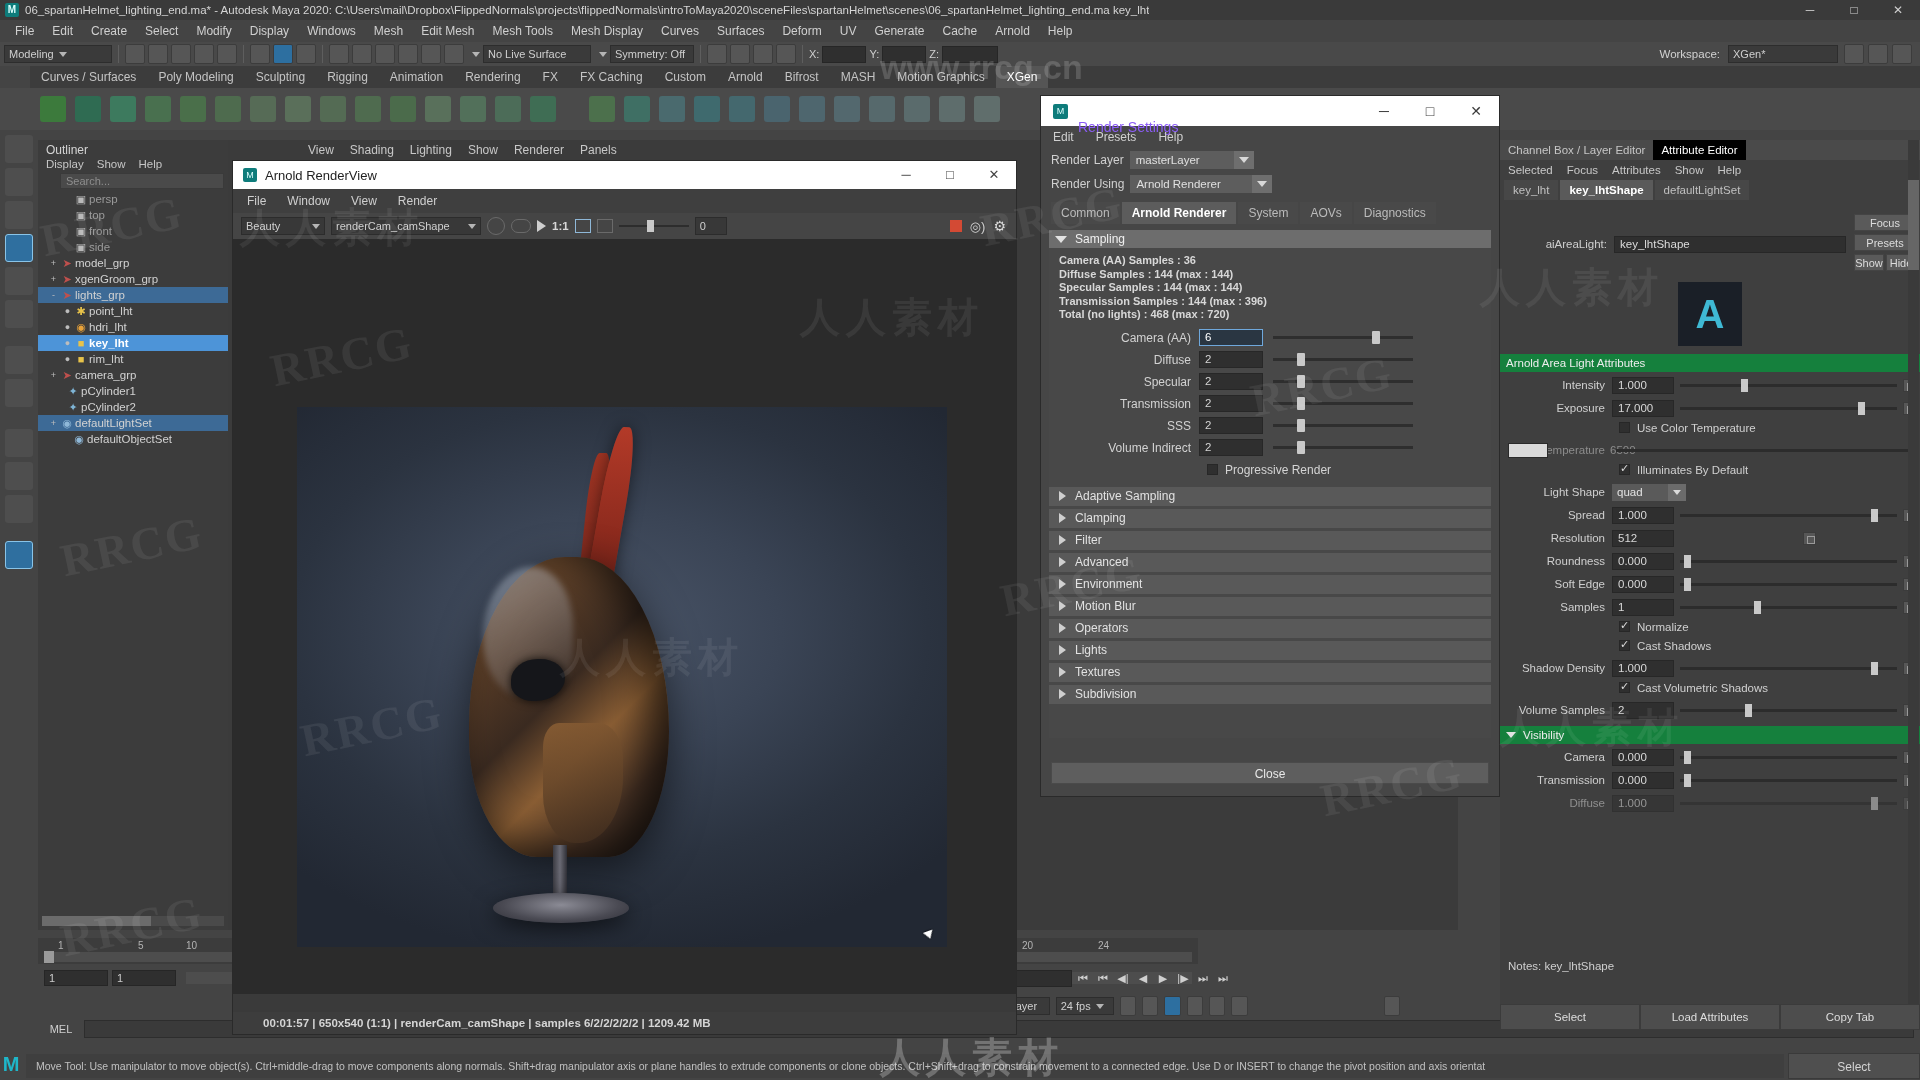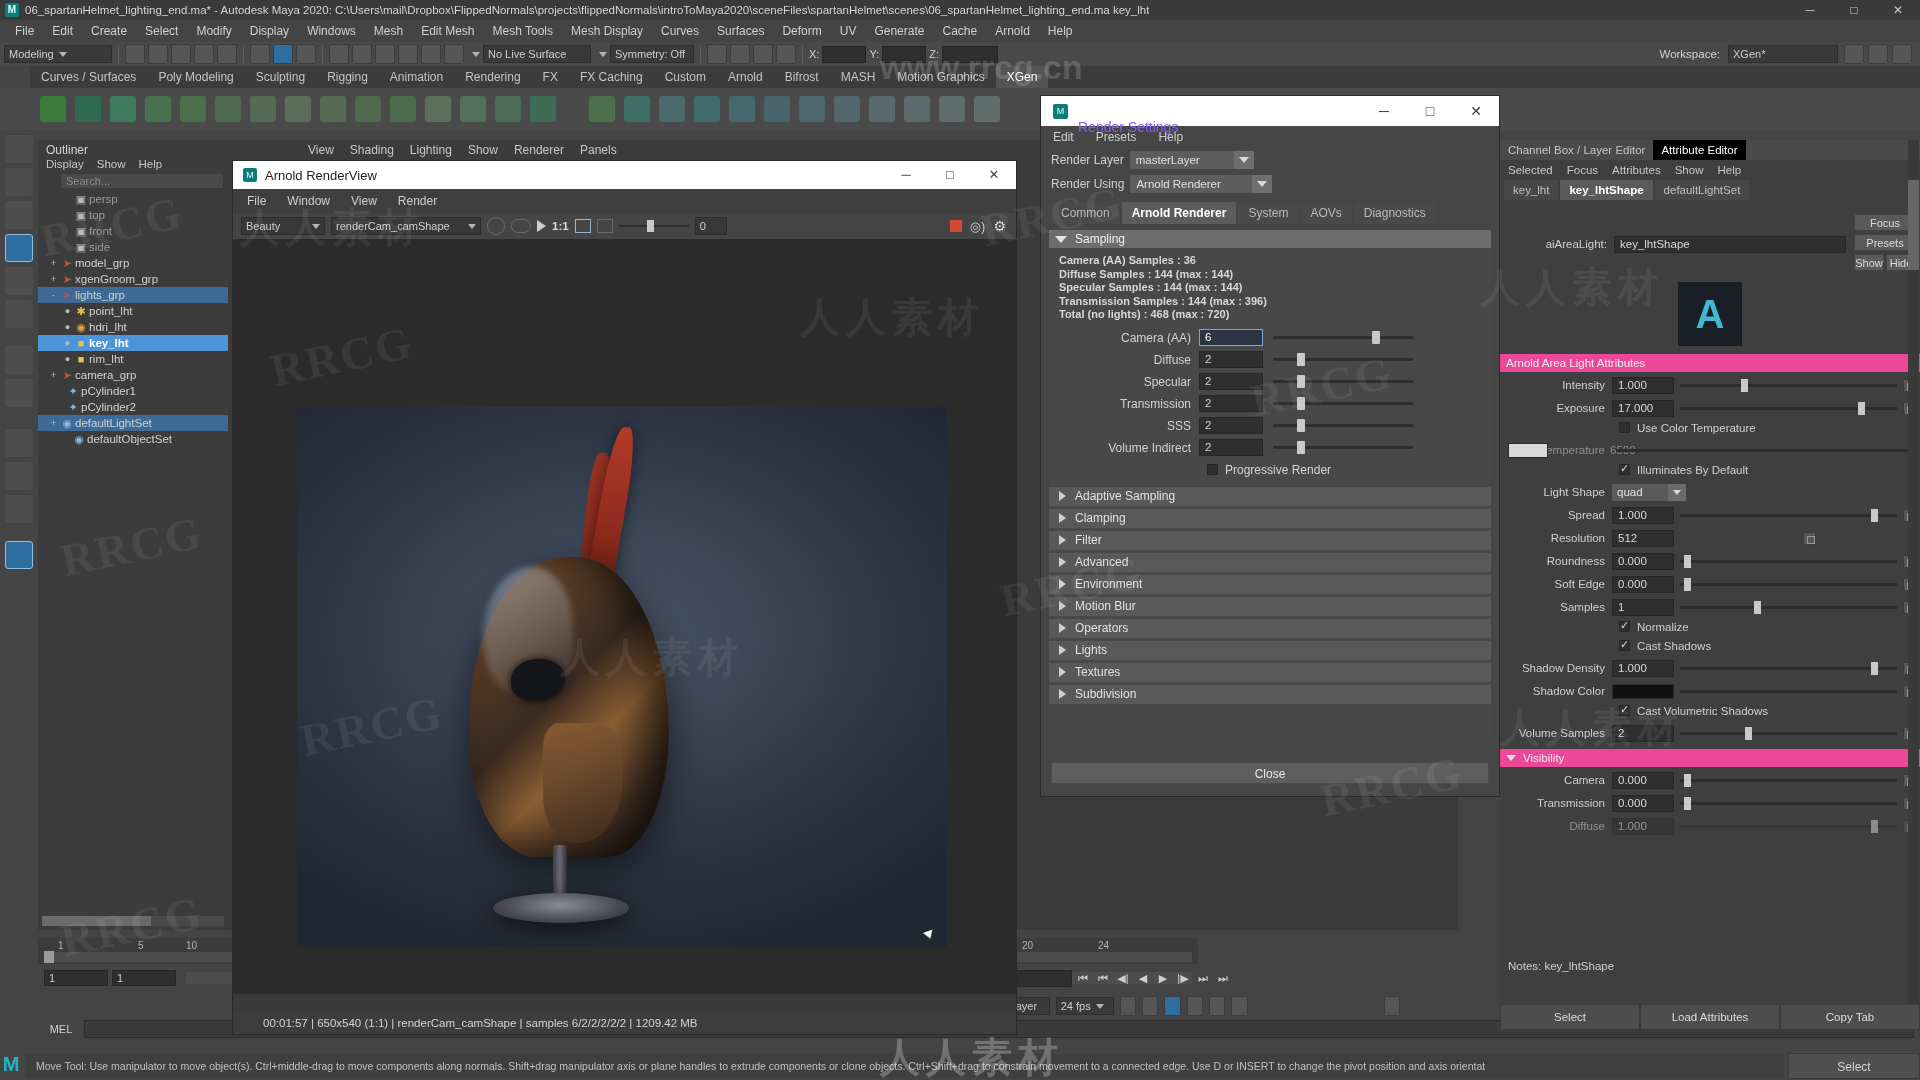--- a/index.html
+++ b/index.html
@@ -117,21 +117,21 @@
   #rv .rvtitle .rvt { font-size:13px; color:#222; }
   #rv .rvwb { margin-left:auto; display:flex; }
   #rv .rvwb div { width:44px; height:28px; text-align:center; line-height:28px; color:#444; font-size:13px; }
   #rv .rvmenu { height:24px; background:#3f3f3f; display:flex; align-items:center; padding-left:14px; gap:21px;
       font-size:12px; color:#cfcfcf; }
   #rv .rvtools { height:26px; background:#454545; display:flex; align-items:center; padding-left:8px; gap:6px; }
   #rv .rvcombo { background:#383838; border:1px solid #2c2c2c; height:18px; font-size:11px; color:#d0d0d0;
       display:flex; align-items:center; padding:0 4px; }
   #rv .rvcanvas { position:absolute; left:0; top:78px; right:0; bottom:40px; background:#2b2b2b; }
   #rv .rvstatus { position:absolute; left:0; right:0; bottom:0; height:22px; background:#3d3d3d;
-      display:flex; align-items:center; }
+      display:flex; align-items:center;font-weight:bold; }
   #rv .rvstatus .st { margin-left:30px; font-size:11.5px; color:#d5d5d5; }
 
   
   .render-img { position:absolute; left:64px; top:168px; width:650px; height:540px;
      background:
        radial-gradient(ellipse 70% 60% at 48% 42%, #4a5568 0%, #3a4455 38%, #2b3340 70%, #222833 100%);
      overflow:hidden; }
   .helm-crest { position:absolute; left:300px; top:20px; width:26px; height:190px;
      background:linear-gradient(180deg,#b33a28 0%, #8e2b1e 55%, #5e1c14 100%);
      transform:skewX(-8deg) rotate(2deg); border-radius:40% 40% 8% 8%; box-shadow:0 0 16px rgba(0,0,0,.5); }
@@ -209,21 +209,21 @@
   .aerow { display:flex; align-items:center; height:20px; margin-top:3px; }
   .aerow .ael { width:112px; text-align:right; font-size:11.5px; color:#cfcfcf; padding-right:7px; }
   .aerow .aev { height:17px; background:#2f2f2f; border:1px solid #272727; font-size:11.5px;
       color:#d8d8d8; padding-left:5px; line-height:15px; }
   .aerow .swatch { height:15px; border:1px solid #2a2a2a; }
   .aeslider { position:relative; height:17px; flex:1; margin:0 6px; }
   .aeslider .tr { position:absolute; left:0; right:0; top:7px; height:3px; background:#2c2c2c; }
   .aeslider .hd { position:absolute; top:2px; width:7px; height:13px; background:#c9c9c9; }
   .mapbtn { width:13px; height:13px; background:#575757; border:1px solid #3b3b3b; margin-right:4px; position:relative; }
   .mapbtn::after { content:""; position:absolute; left:3px; top:3px; width:6px; height:6px; border:1px solid #9a9a9a; }
-  .aesec { height:18px; background:#ec4899; display:flex; align-items:center; padding-left:6px; margin:6px 0 3px; }
+  .aesec { height:18px; background:#15803d; display:flex; align-items:center; padding-left:6px; margin:6px 0 3px; }
   .aesec span { font-size:11.5px; color:#ededed; }
   .aesec .tri { width:0;height:0;border-left:5px solid transparent;border-right:5px solid transparent;
       border-top:6px solid #e2e2e2; margin-right:7px; }
   .aechk { display:flex; align-items:center; height:19px; padding-left:119px; }
   .aechk span { font-size:11.5px; color:#d0d0d0; }
   #rdlogo { width:64px; height:64px; margin:8px auto; background:#1a1f27;
       display:flex; align-items:center; justify-content:center; }
   #rdlogo .a { color:#3fb9d4; font-size:40px; font-weight:bold; font-family:"Liberation Sans",sans-serif; }
   .sidebtn { width:62px; height:17px; background:#5a5a5a; border:1px solid #444; font-size:11px;
       color:#ddd; text-align:center; line-height:16px; margin-bottom:3px; }
@@ -903,28 +903,20 @@
     </div>
     <div class="aerow">
       <span class="ael">Shadow Density</span>
       <div class="aev" style="width:62px">1.000</div>
       <div class="aeslider">
           <div class="tr"></div>
           <div class="hd" style="left:88%"></div>
         </div>
       <div class="mapbtn"></div>
     </div>
-    <div class="aerow">
-      <span class="ael">Shadow Color</span>
-      <div class="swatch" style="width:62px;background:#111"></div>
-      <div class="aeslider">
-          <div class="tr"></div>
-        </div>
-      <div class="mapbtn"></div>
-    </div>
     <div class="aechk">
       <div class="chkbox on"></div>
       <span>Cast Volumetric Shadows</span>
     </div>
     <div class="aerow">
       <span class="ael">Volume Samples</span>
       <div class="aev" style="width:62px">2</div>
       <div class="aeslider">
           <div class="tr"></div>
           <div class="hd" style="left:30%"></div>

